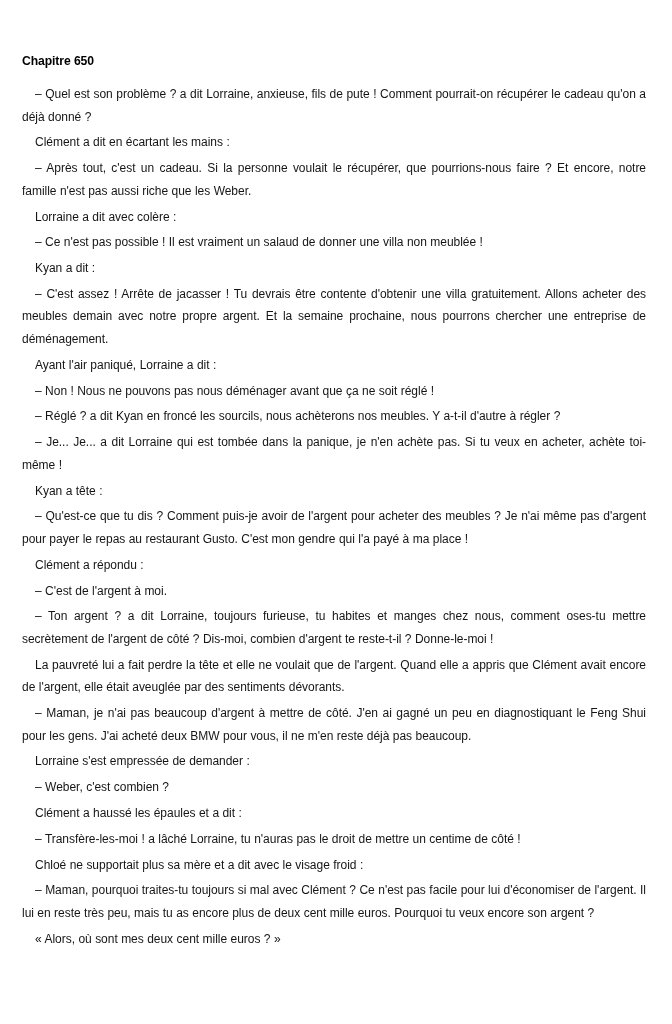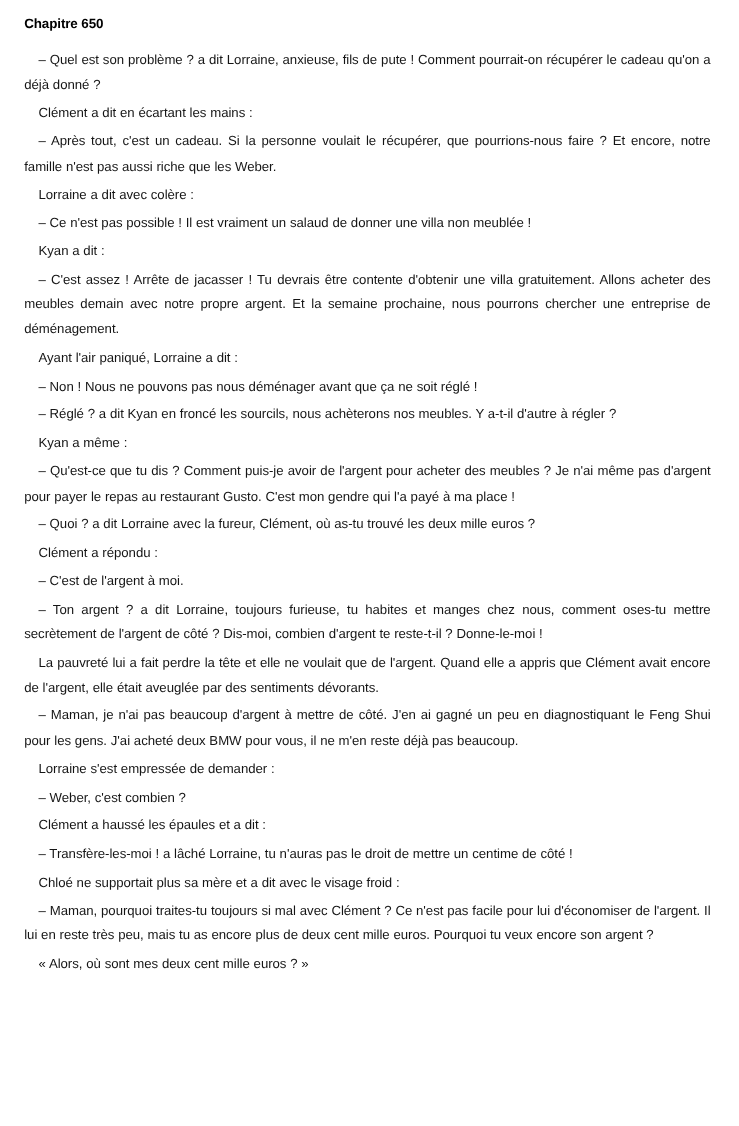--- a/index.html
+++ b/index.html
@@ -17,20 +17,21 @@
     -webkit-font-smoothing: antialiased;
   }
 
   .page {
     position: relative;
     width: 672px;
     height: 732px;
     background: #ffffff;
     box-sizing: border-box;
     padding: 13px 26px 0 22px;
+    margin-top: 40px;
   }
 
   .chapter-heading {
     font-size: 12.2px;
     font-weight: bold;
     letter-spacing: -0.1px;
     margin: 0 0 14px 0;
     line-height: 16px;
     color: #000000;
   }
@@ -72,23 +73,23 @@
       <p class="para dialogue">– Quel est son problème ? a dit Lorraine, anxieuse, fils de pute ! Comment pourrait-on récupérer le cadeau qu'on a déjà donné ?</p>
       <p class="para">Clément a dit en écartant les mains :</p>
       <p class="para dialogue">– Après tout, c'est un cadeau. Si la personne voulait le récupérer, que pourrions-nous faire ? Et encore, notre famille n'est pas aussi riche que les Weber.</p>
       <p class="para">Lorraine a dit avec colère :</p>
       <p class="para dialogue">– Ce n'est pas possible ! Il est vraiment un salaud de donner une villa non meublée !</p>
       <p class="para">Kyan a dit :</p>
       <p class="para dialogue">– C'est assez ! Arrête de jacasser ! Tu devrais être contente d'obtenir une villa gratuitement. Allons acheter des meubles demain avec notre propre argent. Et la semaine prochaine, nous pourrons chercher une entreprise de déménagement.</p>
       <p class="para">Ayant l'air paniqué, Lorraine a dit :</p>
       <p class="para dialogue">– Non ! Nous ne pouvons pas nous déménager avant que ça ne soit réglé !</p>
       <p class="para dialogue">– Réglé ? a dit Kyan en froncé les sourcils, nous achèterons nos meubles. Y a-t-il d'autre à régler ?</p>
-      <p class="para">Kyan a même :</p>
+      <p class="para dialogue">– Je... Je... a dit Lorraine qui est tombée dans la panique, je n'en achète pas. Si tu veux en acheter, achète toi-même !</p>
+      <p class="para">Kyan a tête :</p>
       <p class="para dialogue">– Qu'est-ce que tu dis ? Comment puis-je avoir de l'argent pour acheter des meubles ? Je n'ai même pas d'argent pour payer le repas au restaurant Gusto. C'est mon gendre qui l'a payé à ma place !</p>
-      <p class="para dialogue">– Quoi ? a dit Lorraine avec la fureur, Clément, où as-tu trouvé les deux mille euros ?</p>
       <p class="para">Clément a répondu :</p>
       <p class="para dialogue">– C'est de l'argent à moi.</p>
       <p class="para dialogue">– Ton argent ? a dit Lorraine, toujours furieuse, tu habites et manges chez nous, comment oses-tu mettre secrètement de l'argent de côté ? Dis-moi, combien d'argent te reste-t-il ? Donne-le-moi !</p>
       <p class="para">La pauvreté lui a fait perdre la tête et elle ne voulait que de l'argent. Quand elle a appris que Clément avait encore de l'argent, elle était aveuglée par des sentiments dévorants.</p>
       <p class="para dialogue">– Maman, je n'ai pas beaucoup d'argent à mettre de côté. J'en ai gagné un peu en diagnostiquant le Feng Shui pour les gens. J'ai acheté deux BMW pour vous, il ne m'en reste déjà pas beaucoup.</p>
       <p class="para">Lorraine s'est empressée de demander :</p>
       <p class="para dialogue">– Weber, c'est combien ?</p>
       <p class="para">Clément a haussé les épaules et a dit :</p>
       <p class="para dialogue">– Transfère-les-moi ! a lâché Lorraine, tu n'auras pas le droit de mettre un centime de côté !</p>
       <p class="para">Chloé ne supportait plus sa mère et a dit avec le visage froid :</p>

